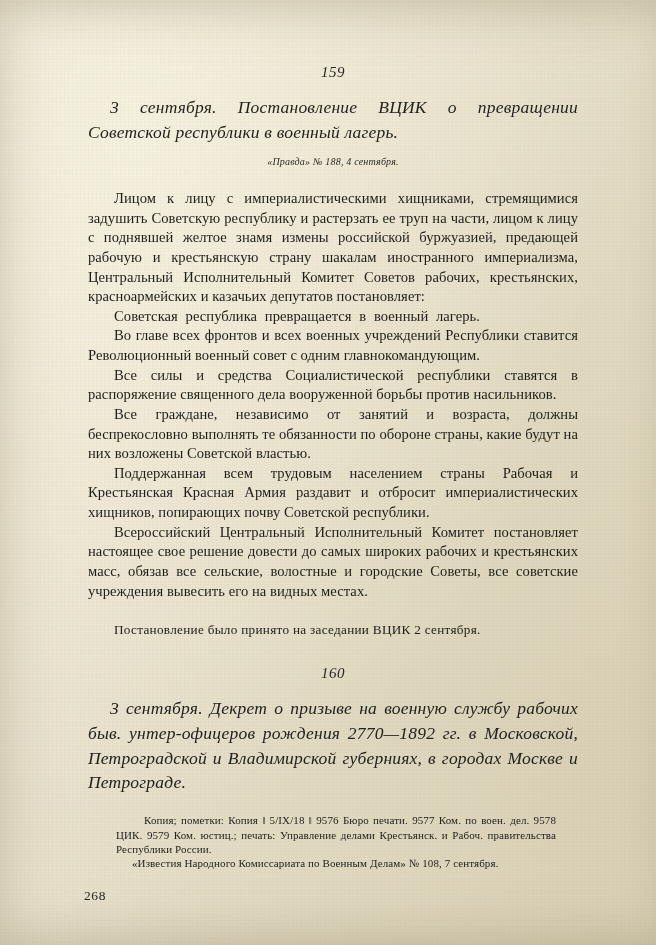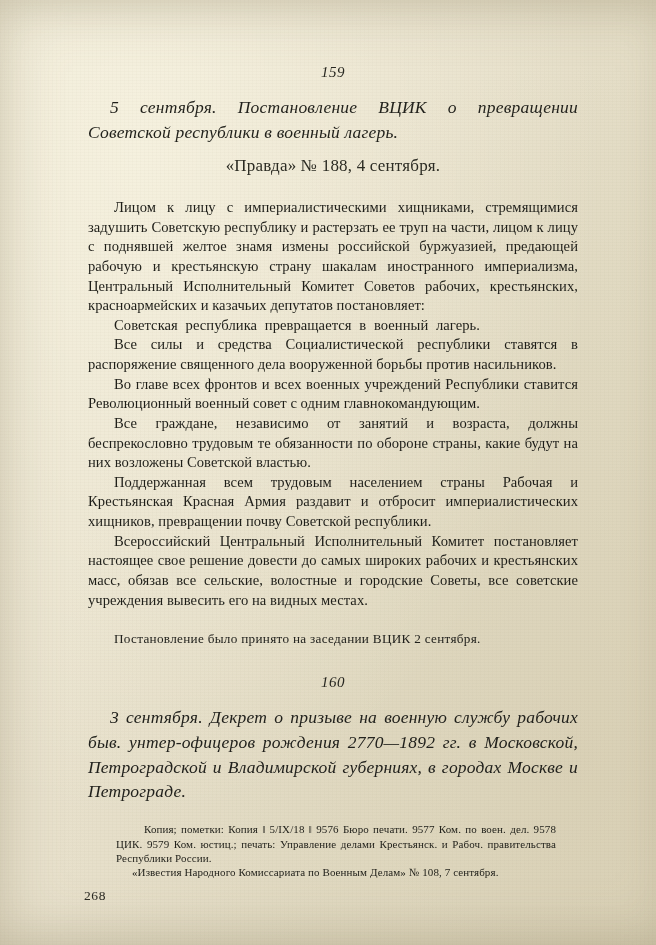--- a/index.html
+++ b/index.html
@@ -63,21 +63,22 @@
     font-size: 17.5px;
     line-height: 1.40;
     text-align: justify;
     text-indent: 22px;
     letter-spacing: 0.2px;
     color: #1f1f1a;
   }
   .source-line {
     margin-top: 12px;
     text-align: center;
-    font-size: 17px;
+    font-style: italic;
+    font-size: 10px;
     letter-spacing: 0.2px;
     color: #2a2a22;
   }
   .body-block {
     margin-top: 22px;
   }
   .body-block p {
     margin: 0;
     font-size: 14.6px;
     line-height: 1.345;
@@ -133,31 +134,31 @@
   }
 </style>
 </head>
 <body>
 
 <div class="page">
   <div class="content">
 
     <div class="sec-num" id="sec1-num">159</div>
 
-    <div class="headline">5 сентября. Постановление ВЦИК о превращении Советской республики в военный лагерь.</div>
+    <div class="headline">3 сентября. Постановление ВЦИК о превращении Советской республики в военный лагерь.</div>
 
     <div class="source-line">«Правда» № 188, 4 сентября.</div>
 
     <div class="body-block">
       <p>Лицом к лицу с империалистическими хищниками, стремящимися задушить Советскую республику и растерзать ее труп на части, лицом к лицу с поднявшей желтое знамя измены российской буржуазией, предающей рабочую и крестьянскую страну шакалам иностранного империализма, Центральный Исполнительный Комитет Советов рабочих, крестьянских, красноармейских и казачьих депутатов постановляет:</p>
       <p class="spaced">Советская республика превращается в военный лагерь.</p>
+      <p>Во главе всех фронтов и всех военных учреждений Республики ставится Революционный военный совет с одним главнокомандующим.</p>
       <p>Все силы и средства Социалистической республики ставятся в распоряжение священного дела вооруженной борьбы против насильников.</p>
-      <p>Во главе всех фронтов и всех военных учреждений Республики ставится Революционный военный совет с одним главнокомандующим.</p>
-      <p>Все граждане, независимо от занятий и возраста, должны беспрекословно трудовым те обязанности по обороне страны, какие будут на них возложены Советской властью.</p>
-      <p>Поддержанная всем трудовым населением страны Рабочая и Крестьянская Красная Армия раздавит и отбросит империалистических хищников, превращении почву Советской республики.</p>
+      <p>Все граждане, независимо от занятий и возраста, должны беспрекословно выполнять те обязанности по обороне страны, какие будут на них возложены Советской властью.</p>
+      <p>Поддержанная всем трудовым населением страны Рабочая и Крестьянская Красная Армия раздавит и отбросит империалистических хищников, попирающих почву Советской республики.</p>
       <p>Всероссийский Центральный Исполнительный Комитет постановляет настоящее свое решение довести до самых широких рабочих и крестьянских масс, обязав все сельские, волостные и городские Советы, все советские учреждения вывесить его на видных местах.</p>
     </div>
 
     <div class="note">Постановление было принято на заседании ВЦИК 2 сентября.</div>
 
     <div class="sec-num" id="sec2-num">160</div>
 
     <div class="headline2">3 сентября. Декрет о призыве на военную службу рабочих быв. унтер-офицеров рождения 2770—1892 гг. в Московской, Петроградской и Владимирской губерниях, в городах Москве и Петрограде.</div>
 
     <div class="archive">

